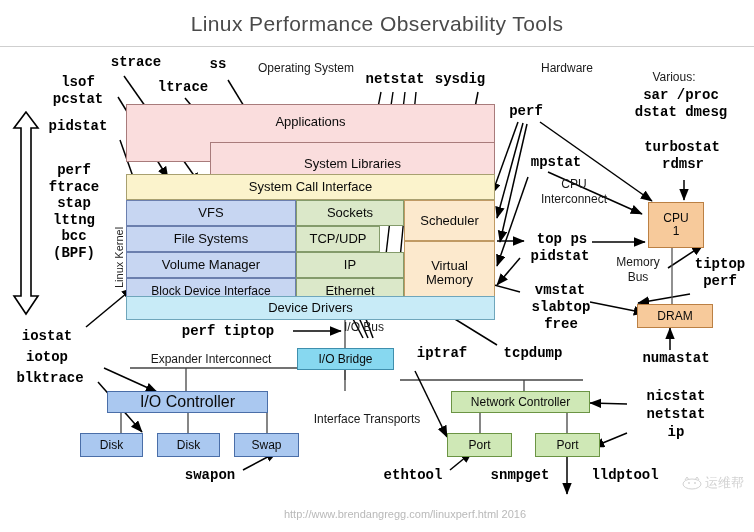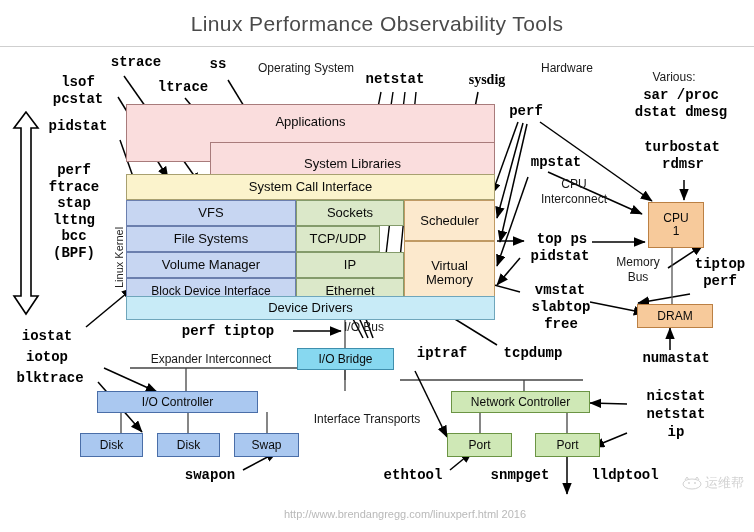--- a/index.html
+++ b/index.html
@@ -248,21 +248,21 @@
 
   <div class="box cyan" style="left:126px;top:296px;width:369px;height:24px;">Device Drivers</div>
 
   <div class="vlabel" style="left:113px;top:288px;">Linux Kernel</div>
 
   <div class="box hworange" style="left:648px;top:202px;width:56px;height:46px;white-space:pre-line;font-size:12px;">CPU
 1</div>
   <div class="box hworange" style="left:637px;top:304px;width:76px;height:24px;font-size:12px;">DRAM</div>
 
   <div class="box hwcyan" style="left:297px;top:348px;width:97px;height:22px;font-size:12px;">I/O Bridge</div>
-  <div class="box hwblue" style="left:97px;top:391px;width:161px;height:22px;font-size:12px;">I/O Controller</div>
+  <div class="box hwblue" style="left:107px;top:391px;width:161px;height:22px;font-size:16px;">I/O Controller</div>
 
   <div class="box hwblue" style="left:80px;top:433px;width:63px;height:24px;font-size:12px;">Disk</div>
   <div class="box hwblue" style="left:157px;top:433px;width:63px;height:24px;font-size:12px;">Disk</div>
   <div class="box hwblue" style="left:234px;top:433px;width:65px;height:24px;font-size:12px;">Swap</div>
 
   <div class="box lgreen" style="left:451px;top:391px;width:139px;height:22px;font-size:12px;">Network Controller</div>
   <div class="box lgreen" style="left:447px;top:433px;width:65px;height:24px;font-size:12px;">Port</div>
   <div class="box lgreen" style="left:535px;top:433px;width:65px;height:24px;font-size:12px;">Port</div>
 
   <div class="lbl desc" style="left:240px;top:62px;width:132px;">Operating System</div>
@@ -277,21 +277,21 @@
   <div class="lbl desc" style="left:302px;top:413px;width:130px;">Interface Transports</div>
 
   <div class="lbl tool" style="left:96px;top:55px;width:80px;">strace</div>
   <div class="lbl tool" style="left:198px;top:57px;width:40px;">ss</div>
   <div class="lbl tool" style="left:48px;top:75px;width:60px;">lsof</div>
   <div class="lbl tool" style="left:148px;top:80px;width:70px;">ltrace</div>
   <div class="lbl tool" style="left:36px;top:92px;width:84px;">pcstat</div>
   <div class="lbl tool" style="left:33px;top:119px;width:90px;">pidstat</div>
 
   <div class="lbl tool" style="left:359px;top:72px;width:72px;">netstat</div>
-  <div class="lbl tool" style="left:453px;top:72px;width:68px;font-family:Liberation Serif, serif;">sysdig</div>
+  <div class="lbl tool" style="left:426px;top:72px;width:68px;">sysdig</div>
   <div class="lbl tool" style="left:500px;top:104px;width:52px;">perf</div>
   <div class="lbl tool" style="left:517px;top:155px;width:78px;">mpstat</div>
 
   <div class="lbl tool" style="left:626px;top:88px;width:110px;">sar /proc</div>
   <div class="lbl tool" style="left:618px;top:105px;width:126px;">dstat dmesg</div>
   <div class="lbl tool" style="left:620px;top:140px;width:124px;">turbostat</div>
   <div class="lbl tool" style="left:630px;top:157px;width:106px;">rdmsr</div>
 
   <div class="lbl tool" style="left:34px;top:162px;width:80px;white-space:pre-line;line-height:1.18;">perf
 ftrace

